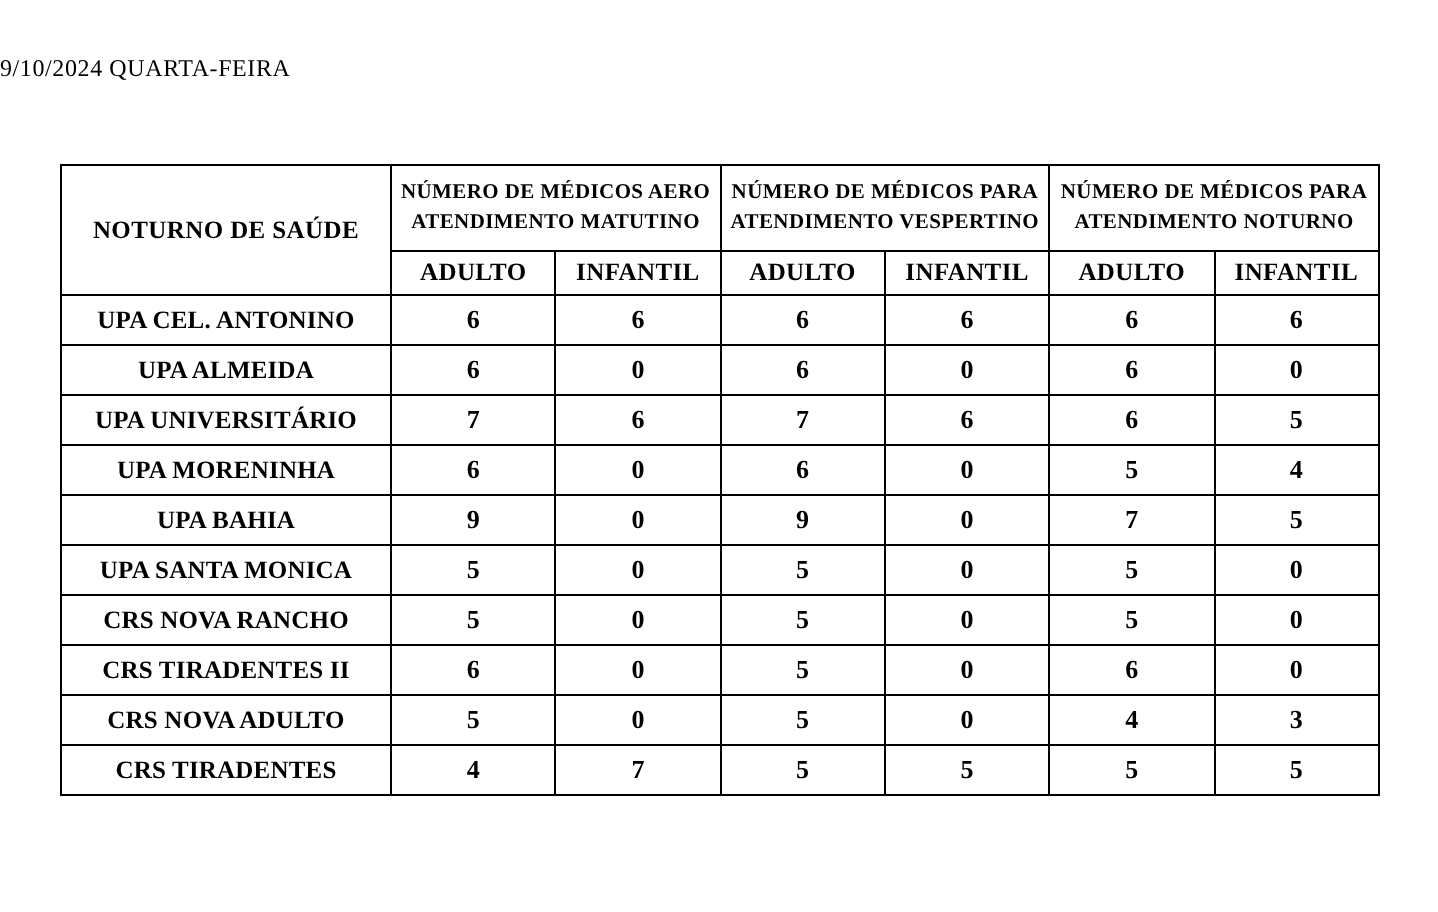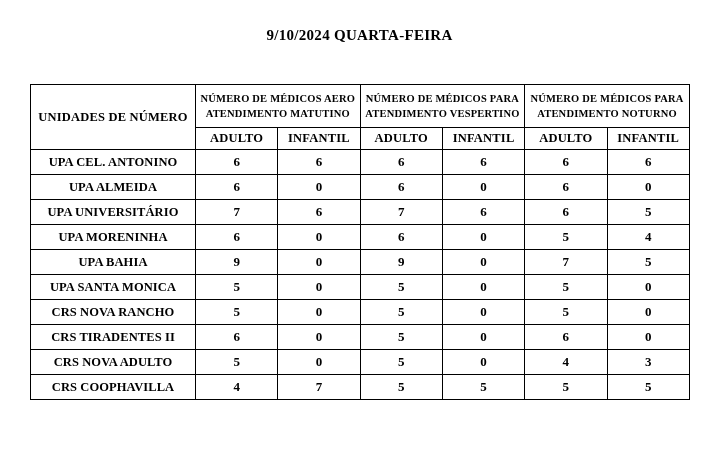--- a/index.html
+++ b/index.html
@@ -14,23 +14,22 @@
     color: #000000;
     overflow: hidden;
   }
   .page {
     position: relative;
     width: 719px;
     height: 456px;
     box-sizing: border-box;
   }
   .doc-title {
-    text-align: center;
-    font-size: 15px;
-    font-weight: bold;
+    font-size: 12px;
+    font-weight: normal;
     letter-spacing: 0.3px;
     margin-top: 27px;
     margin-bottom: 0;
   }
   .table-wrap {
     margin-top: 40px;
     padding-left: 30px;
     padding-right: 30px;
   }
   table.med-table {
@@ -88,21 +87,21 @@
         <col class="unit-col">
         <col class="num-col">
           <col class="num-col">
         <col class="num-col">
           <col class="num-col">
         <col class="num-col">
           <col class="num-col">
       </colgroup>
       <thead>
         <tr>
-          <th class="unit-head" rowspan="2">UNIDADES DE NÚMERO</th>
+          <th class="unit-head" rowspan="2">NOTURNO DE SAÚDE</th>
           <th class="group-head" colspan="2">NÚMERO DE MÉDICOS AERO ATENDIMENTO MATUTINO</th>
           <th class="group-head" colspan="2">NÚMERO DE MÉDICOS PARA ATENDIMENTO VESPERTINO</th>
           <th class="group-head" colspan="2">NÚMERO DE MÉDICOS PARA ATENDIMENTO NOTURNO</th>
         </tr>
         <tr>
           <th class="sub-head">ADULTO</th>
           <th class="sub-head">INFANTIL</th>
           <th class="sub-head">ADULTO</th>
           <th class="sub-head">INFANTIL</th>
           <th class="sub-head">ADULTO</th>
@@ -185,21 +184,21 @@
         <tr>
           <td class="unit-cell">CRS NOVA ADULTO</td>
           <td class="num-cell">5</td>
           <td class="num-cell">0</td>
           <td class="num-cell">5</td>
           <td class="num-cell">0</td>
           <td class="num-cell">4</td>
           <td class="num-cell">3</td>
         </tr>
         <tr>
-          <td class="unit-cell">CRS COOPHAVILLA</td>
+          <td class="unit-cell">CRS TIRADENTES</td>
           <td class="num-cell">4</td>
           <td class="num-cell">7</td>
           <td class="num-cell">5</td>
           <td class="num-cell">5</td>
           <td class="num-cell">5</td>
           <td class="num-cell">5</td>
         </tr>
       </tbody>
     </table>
   </div>

